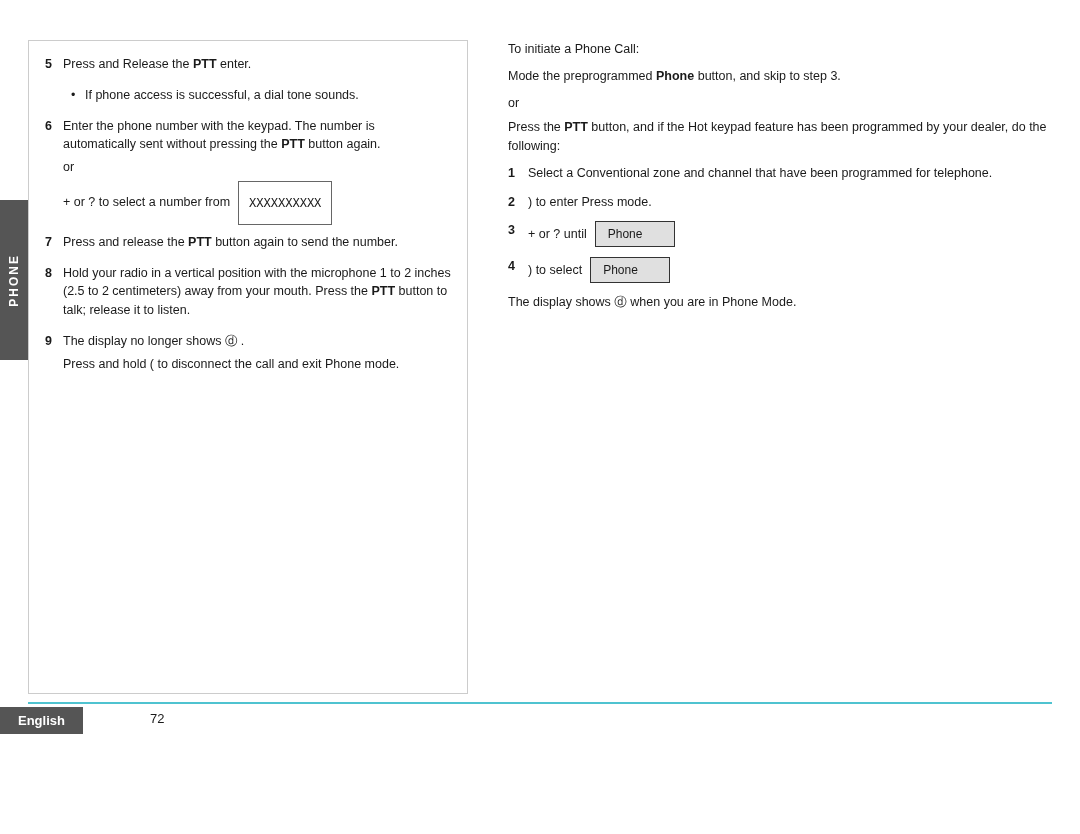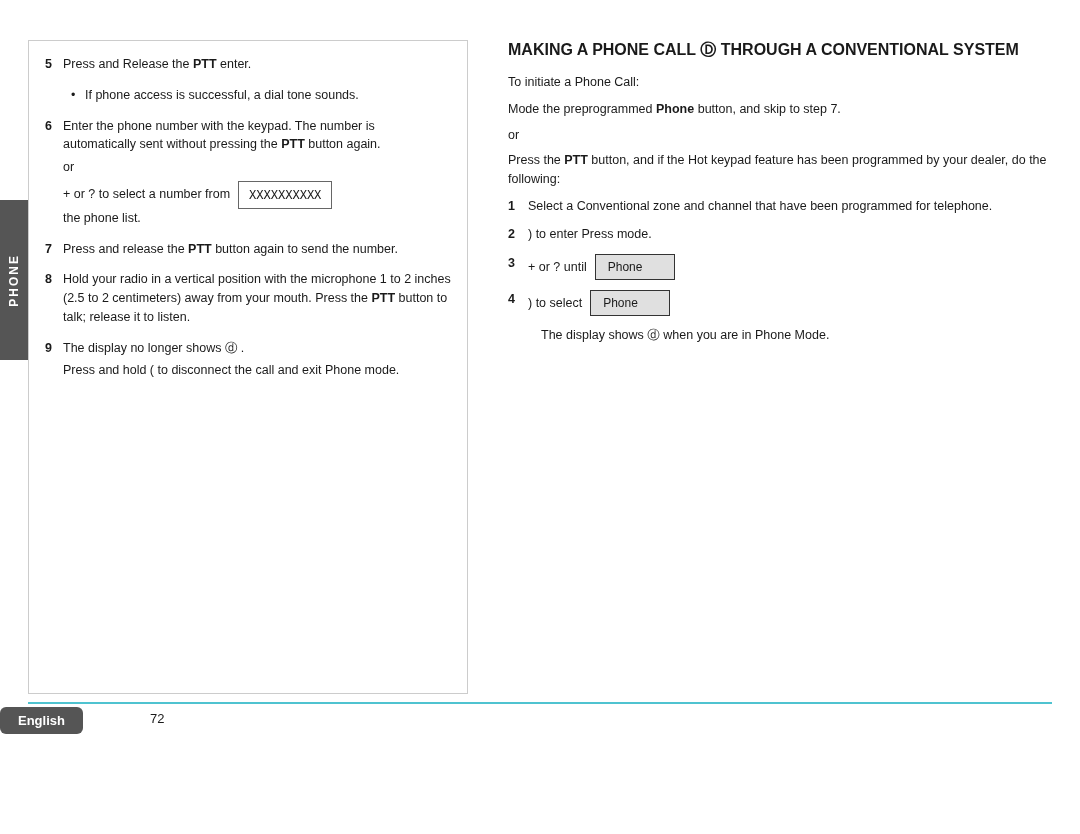--- a/index.html
+++ b/index.html
@@ -41,21 +41,20 @@
     .english-badge {
       position: absolute;
       bottom: 100px;
       left: 0;
       background: #555555;
       color: #ffffff;
       font-size: 13px;
       font-weight: bold;
       padding: 6px 18px;
       z-index: 10;
-      border-radius: 6px;
     }
 
     
     .page-number {
       position: absolute;
       bottom: 108px;
       left: 150px;
       font-size: 13px;
       color: #1a1a1a;
       font-weight: normal;
@@ -154,21 +153,21 @@
 
     .or-line {
       margin: 4px 0 4px 0;
       color: #1a1a1a;
     }
 
     
     .display-box {
       display: inline-block;
       border: 1px solid #666;
-      padding: 4px 10px;
+      padding: 12px 10px;
       font-family: monospace;
       font-size: 12px;
       background: #fff;
       vertical-align: middle;
       margin-left: 6px;
     }
 
     
     .phone-box {
       display: inline-block;
@@ -211,21 +210,20 @@
       margin-bottom: 8px;
     }
 
     .or-text {
       margin: 6px 0;
     }
 
     .display-note {
       margin-top: 8px;
       font-size: 12.5px;
-      margin-left: 33px;
     }
   </style>
 </head>
 <body>
 
 <div class="sidebar-tab">
   <span class="sidebar-tab-label">PHONE</span>
 </div>
 
 <div class="english-badge">
@@ -256,21 +254,20 @@
       <span class="step-num">6</span>
       <div class="step-content">
         <p>
           <span>Enter the phone number with the keypad. The number is automatically sent without pressing the </span><span class="bold">PTT</span><span> button again.</span>
         </p>
         <p class="or-line">or</p>
         <div class="inline-row">
           <span>+  or ?   to select a number from</span>
           <span class="display-box">XXXXXXXXXX</span>
         </div>
-        <p>the phone list.</p>
       </div>
     </div>
 
     <div class="step-row">
       <span class="step-num">7</span>
       <div class="step-content">
         <p>
           <span>Press and release the </span><span class="bold">PTT</span><span> button again to send the number.</span>
         </p>
       </div>
@@ -290,26 +287,25 @@
       <div class="step-content">
         <p>The display no longer shows ⓓ .</p>
         <p>Press and hold (   to disconnect the call and exit Phone mode.</p>
       </div>
     </div>
 
   </div>
 
   <div class="right-column">
 
-    <h2 class="section-title">MAKING A PHONE CALL ⓓ THROUGH A CONVENTIONAL SYSTEM</h2>
 
     <p class="intro-text">To initiate a Phone Call:</p>
 
     <p class="intro-text">
-      <span>Mode the preprogrammed </span><span class="bold">Phone</span><span> button, and skip to step 7.</span>
+      <span>Mode the preprogrammed </span><span class="bold">Phone</span><span> button, and skip to step 3.</span>
     </p>
 
     <p class="or-text">or</p>
 
     <p class="intro-text">
       <span>Press the </span><span class="bold">PTT</span><span> button, and if the Hot keypad feature has been programmed by your dealer, do the following:</span>
     </p>
 
     <div class="right-step-row">
       <span class="right-step-num">1</span>

